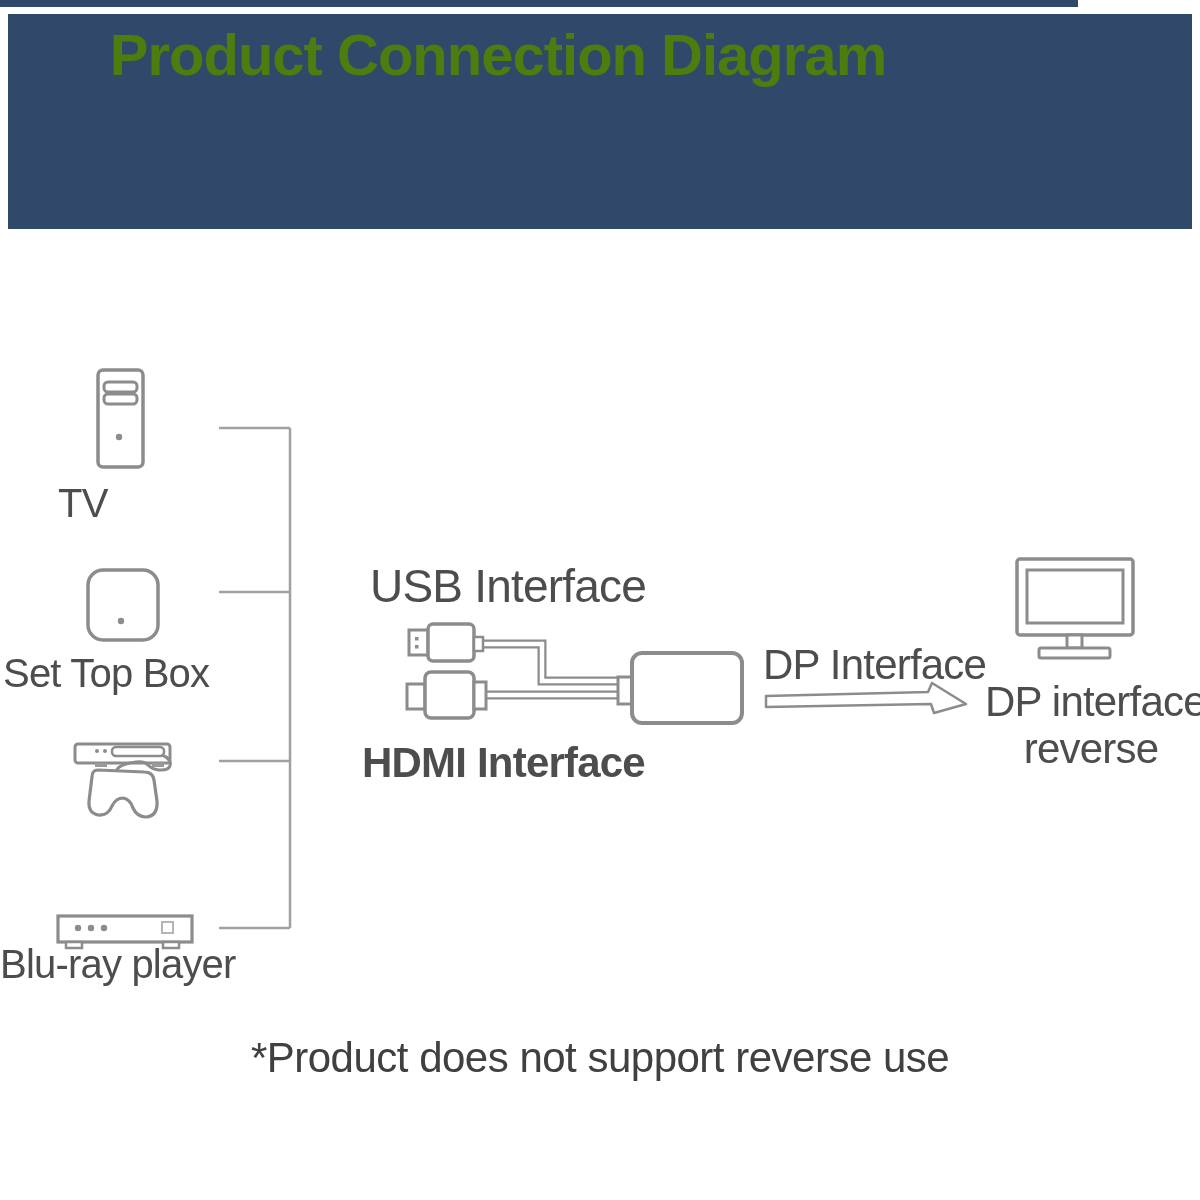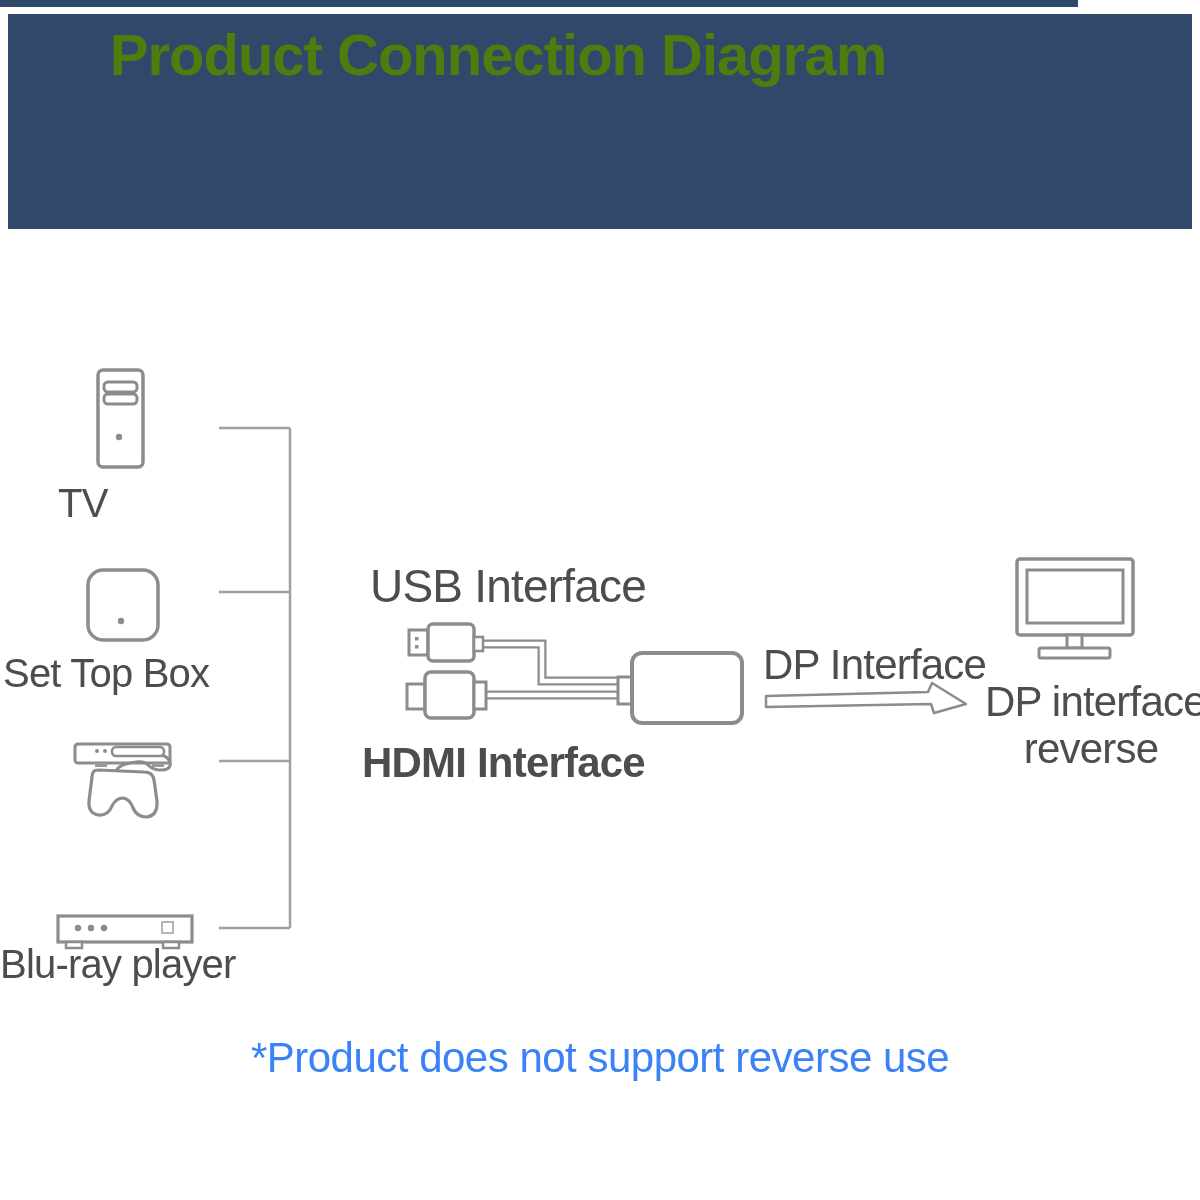--- a/index.html
+++ b/index.html
@@ -15,21 +15,21 @@
   .lbl.center{}
   .lbl-tv{left:58px;width:125px;top:480px;}
   .lbl-stb{left:3px;width:240px;top:650px;}
   .lbl-ps4{left:58px;width:128px;top:828px;}
   .lbl-bluray{left:0px;width:258px;top:905px;margin-top:36px;}
   .lbl-usb{left:370px;top:560px;font-size:46px;}
   .lbl-hdmi{left:362px;top:739px;font-size:42px;font-weight:bold;}
   .lbl-dp{left:763px;top:641px;font-size:42px;}
   .lbl-dpdisplay{left:985px;width:212px;top:678px;font-size:42px;line-height:47px;text-align:center;}
   .footnote{position:absolute;left:0;width:1200px;top:1034px;text-align:center;
-            color:#3b82f6;font-size:42px;letter-spacing:-0.5px;}
+            color:#404040;font-size:42px;letter-spacing:-0.5px;}
 </style>
 </head>
 <body>
 
 <div class="page">
 
   <div class="top-strip"></div>
 
   <div class="banner"></div>
   <div class="title">Product Connection Diagram</div>

